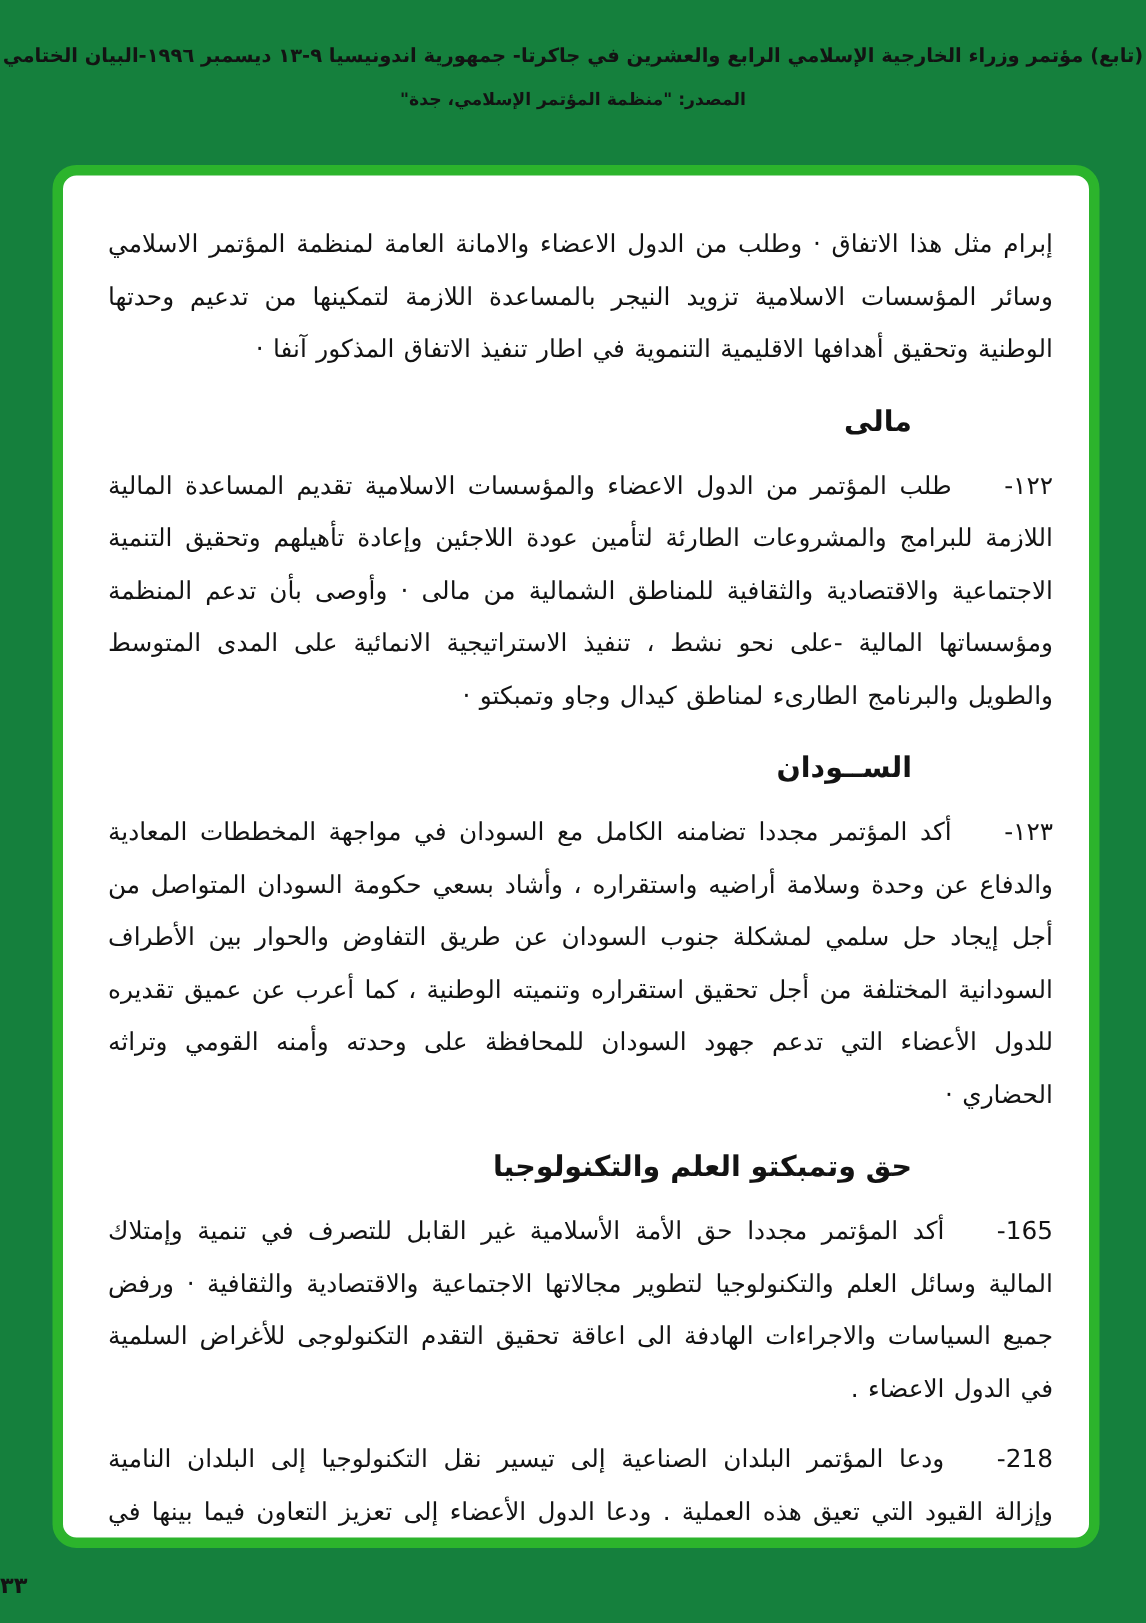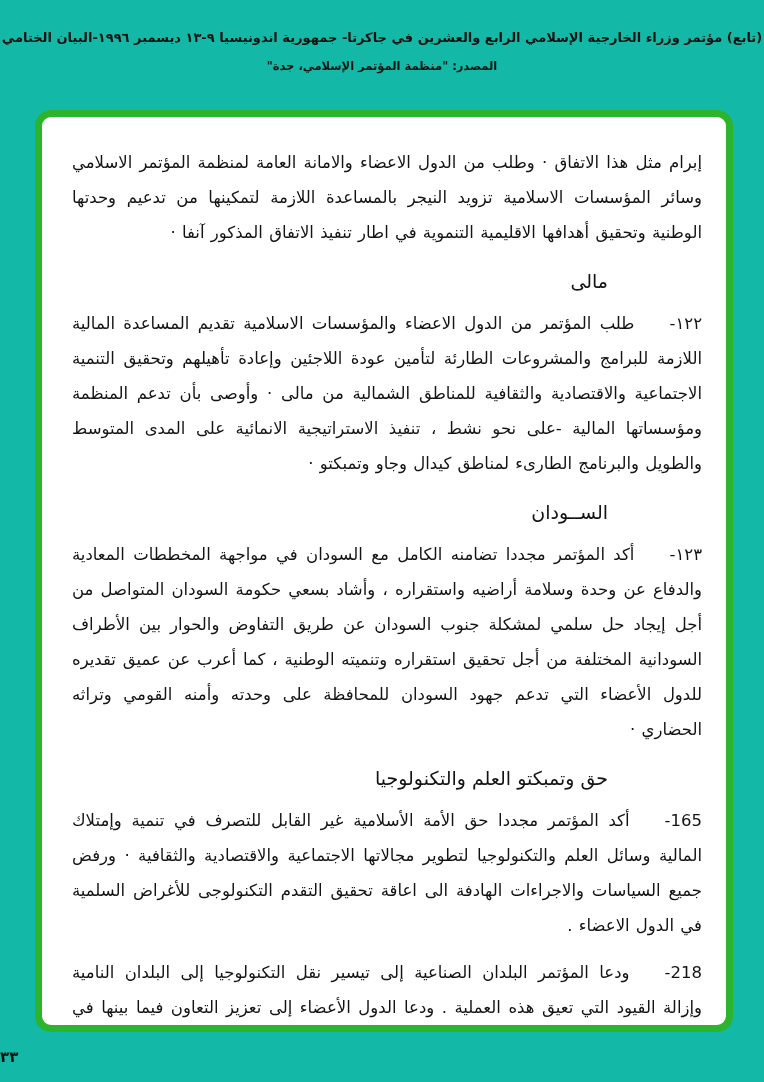--- a/index.html
+++ b/index.html
@@ -4,21 +4,21 @@
 <style>
   html, body { margin: 0; padding: 0; }
   body {
     width: 764px; height: 1082px;
     background: #f7f7f5;
     font-family: "DejaVu Sans", sans-serif;
   }
   .page {
     position: relative;
     width: 764px; height: 1082px;
-    background: #14b8a6;
+    background: #15803d;
     color: #131313;
     overflow: hidden;
   }
   
   .doc-header {
     direction: rtl;
     text-align: center;
     padding-top: 30px;
   }
   .doc-title {
@@ -52,21 +52,21 @@
     text-align: justify;
     word-spacing: 1px;
   }
   .para-num {
     margin-left: 35px;
     white-space: nowrap;
   }
   .section-heading {
     margin: 18px 94px 12px 0;
     font-size: 19px;
-    font-weight: normal;
+    font-weight: bold;
     text-align: right;
     line-height: 26px;
   }
   
   .page-number {
     position: absolute;
     left: 0; right: 0;
     bottom: 16px;
     text-align: left;
     font-size: 15px;

